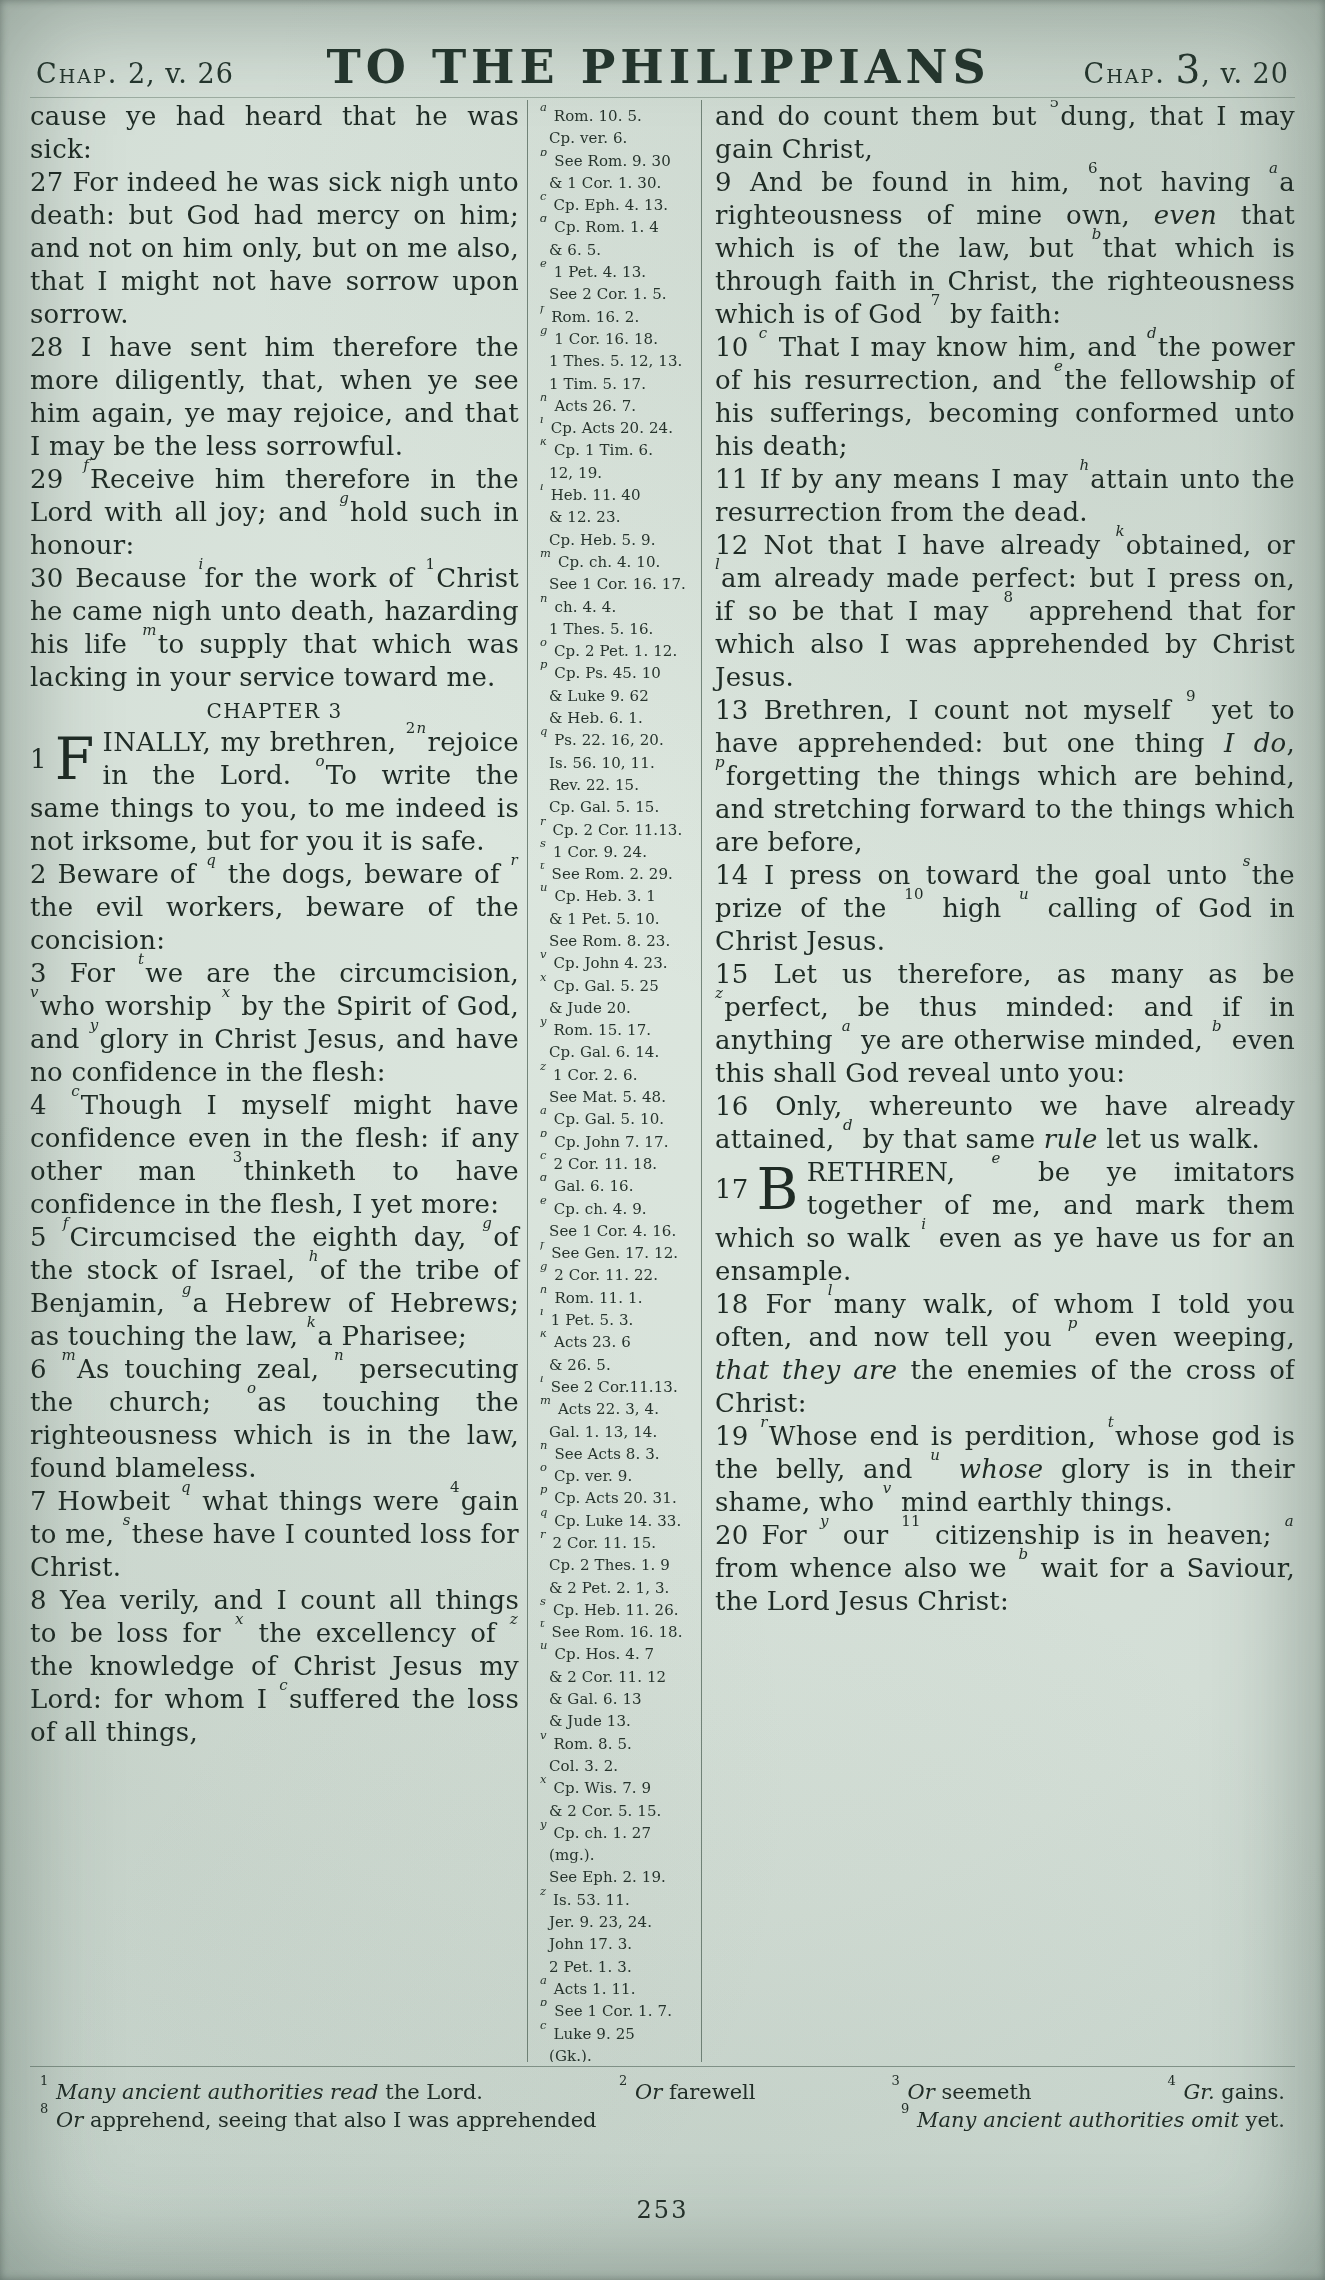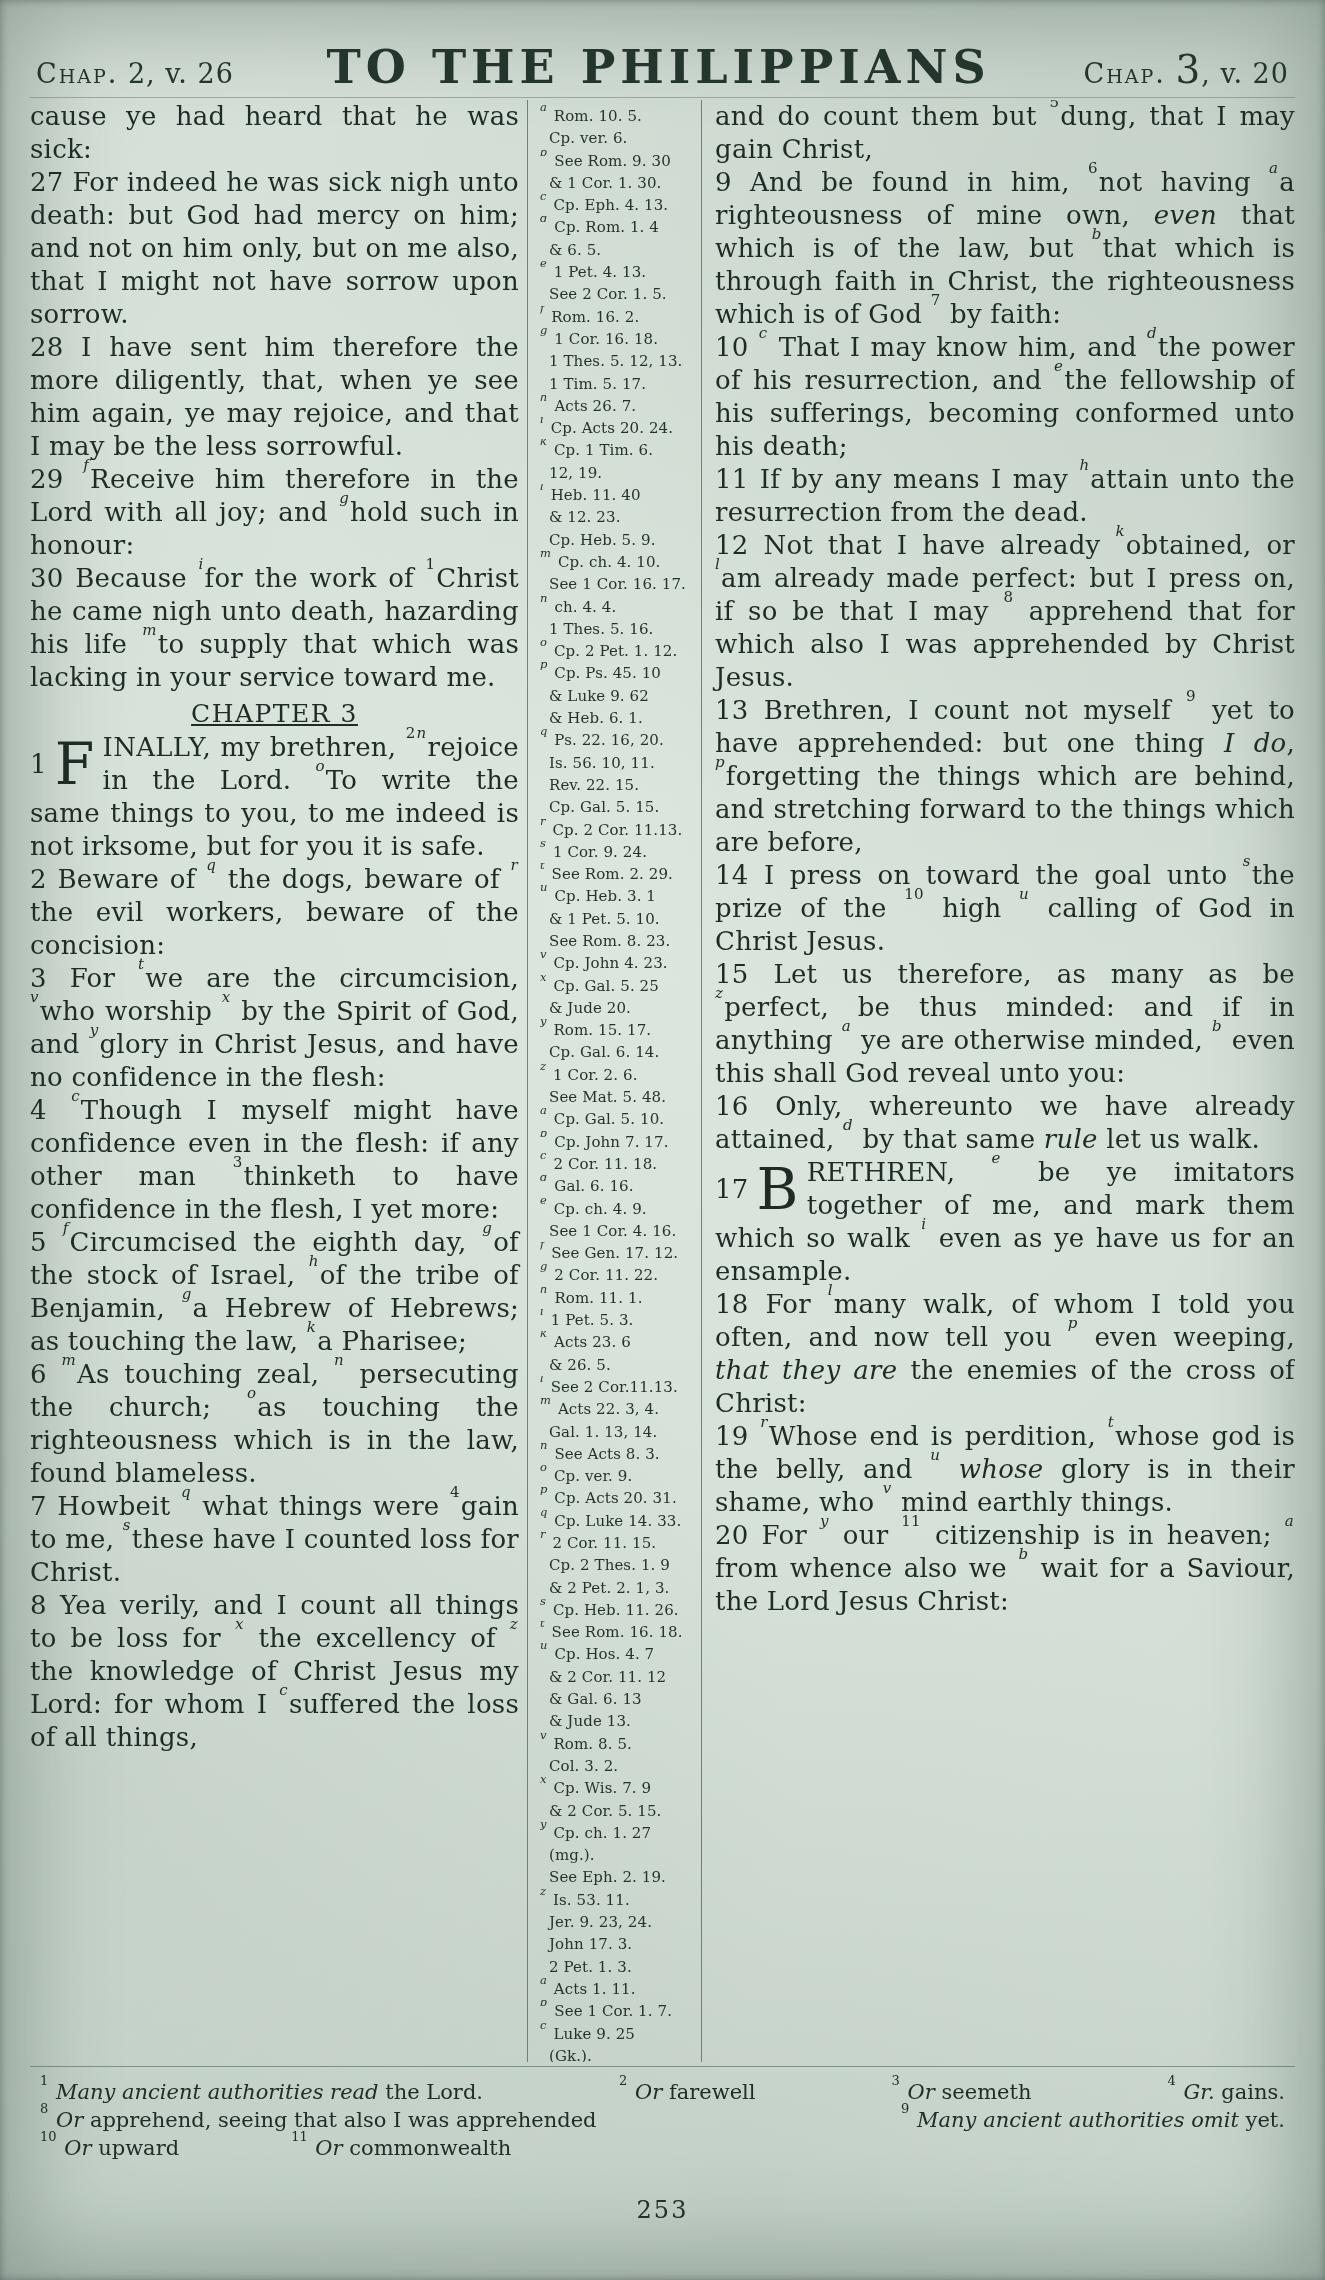--- a/index.html
+++ b/index.html
@@ -57,22 +57,22 @@
   
   .verse {
     font-size: 26px; line-height: 33px; text-align: justify;
     letter-spacing: .25px; color: #1f2b25;
   }
   .verse sup, .footnotes sup {
     line-height: 0; position: relative; top: -8px; font-size: 15px; margin: 0 1px 0 0;
   }
   .verse sup.sl { font-style: italic; }
   .chapter-heading {
-    text-align: center; font-size: 25px; letter-spacing: 1.5px;
-    margin: 5px 0 3px; color: #1f2b25; text-decoration: underline;
+    text-align: center; font-size: 20px; letter-spacing: 1.5px;
+    margin: 5px 0 3px; color: #1f2b25;
   }
   .dc-wrap {
     float: left; height: 62px; display: flex; align-items: center;
     margin: 2px 8px 0 0;
   }
   .dc-num { font-size: 26px; margin-right: 8px; }
   .dc-cap { font-size: 57px; line-height: 54px; }
   
   .ref-line {
     font-size: 15px; line-height: 22.3px; white-space: nowrap; overflow: hidden;
@@ -248,20 +248,16 @@
       <div class="fn-line justify">
         <span class="fn-seg"><sup class="sn">1</sup> <em>Many ancient authorities read</em> the Lord.</span>
         <span class="fn-seg"><sup class="sn">2</sup> <em>Or</em> farewell</span>
         <span class="fn-seg"><sup class="sn">3</sup> <em>Or</em> seemeth</span>
         <span class="fn-seg"><sup class="sn">4</sup> <em>Gr.</em> gains.</span>
       </div>
       <div class="fn-line justify">
         <span class="fn-seg"><sup class="sn">8</sup> <em>Or</em> apprehend, seeing that also I was apprehended</span>
         <span class="fn-seg"><sup class="sn">9</sup> <em>Many ancient authorities omit</em> yet.</span>
       </div>
-      <div class="fn-line left">
-        <span class="fn-seg"><sup class="sn">10</sup> <em>Or</em> upward</span>
-        <span class="fn-seg"><sup class="sn">11</sup> <em>Or</em> commonwealth</span>
-      </div>
     </div>
   <div class="pageno">253</div>
 
 </div>
 
 </body></html>

